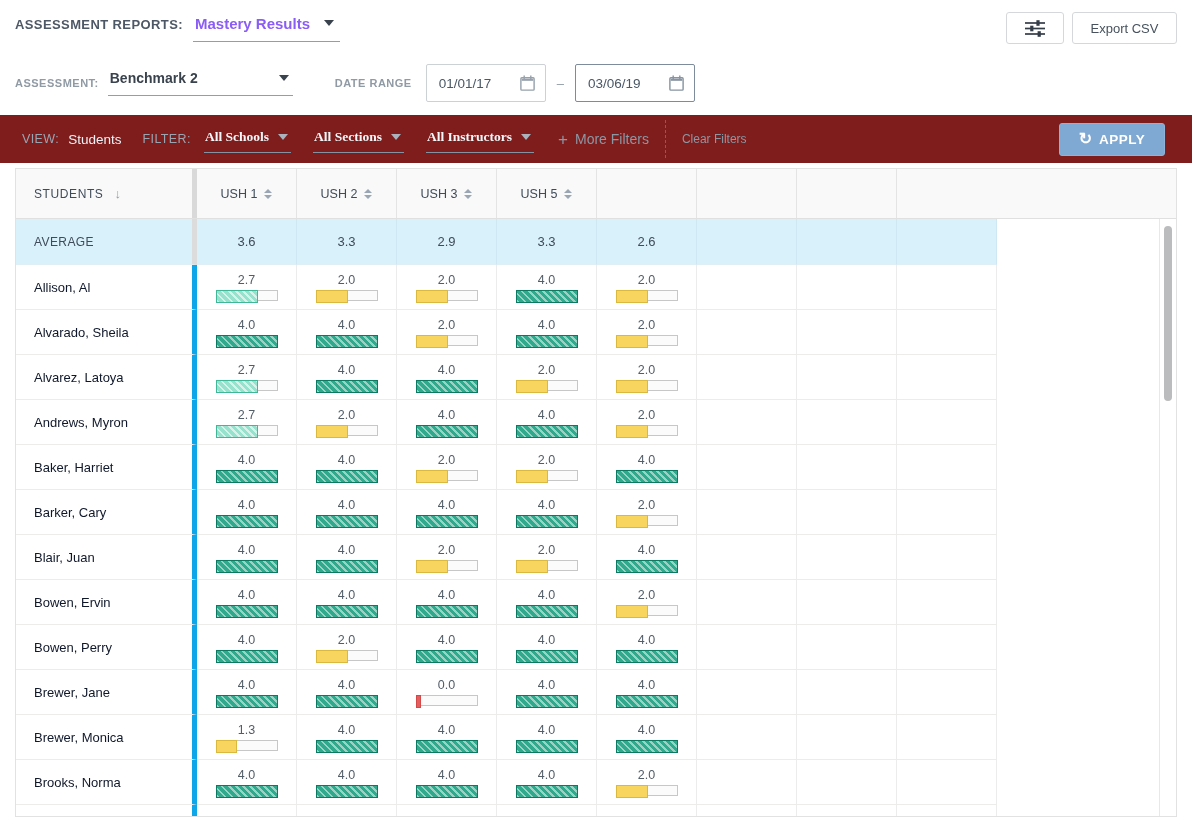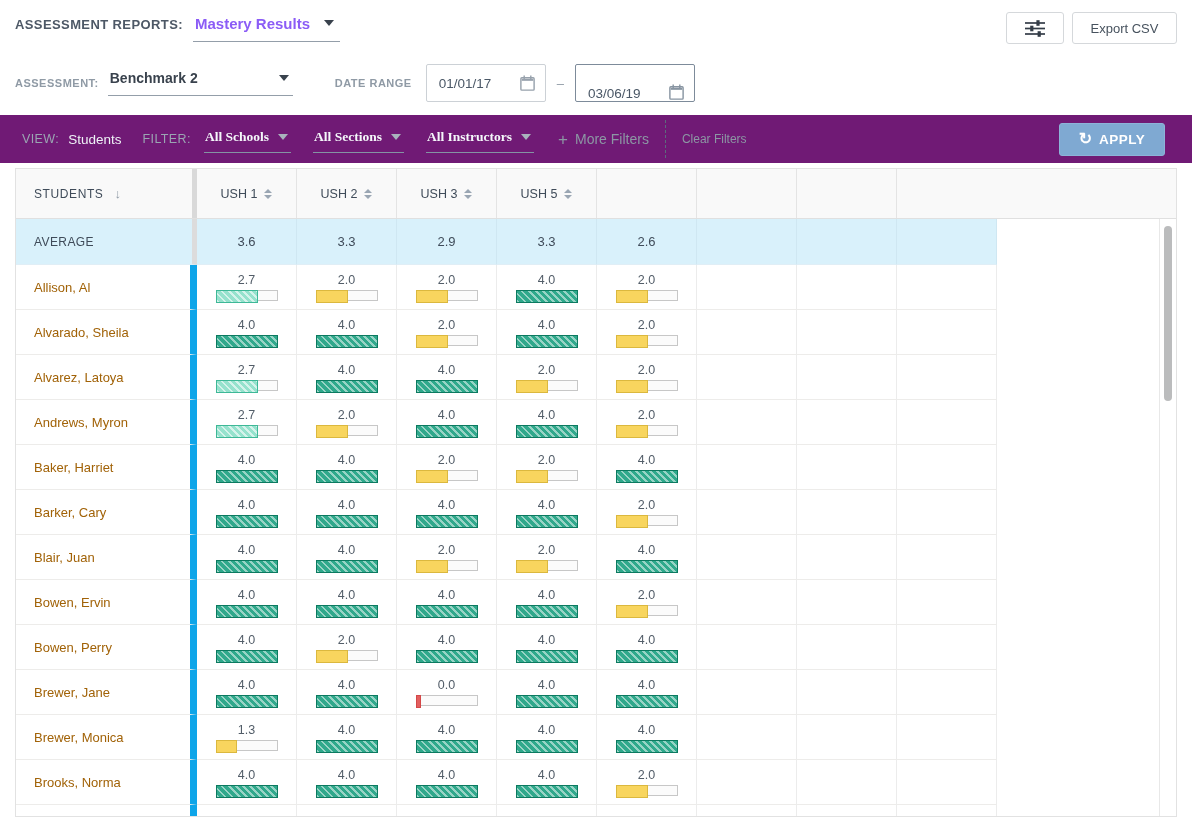--- a/index.html
+++ b/index.html
@@ -25,26 +25,26 @@
 
   
   .controls { margin:14px 15px 0; height:42px; display:flex; align-items:center; }
   .small-label { font-size:11px; letter-spacing:.5px; color:#8f9aa5; font-weight:700; }
   .assess-select { display:inline-flex; align-items:center; justify-content:space-between; width:185px;
                    margin-left:9px; border-bottom:1px solid #949ea9; padding:0 4px 9px 2px; cursor:pointer; }
   .assess-select .as-label { font-size:14px; font-weight:700; color:#39424d; }
   .date-range-label { margin-left:42px; }
   .date-input { width:120px; height:38px; border:1px solid #ccd1d6; border-radius:2px; margin-left:14px;
                 display:flex; align-items:center; justify-content:space-between; padding:0 9px 0 12px; cursor:pointer; }
-  .date-input.focused { border-color:#7d8b9a;align-items:flex-end; }
+  .date-input.focused { border-color:#7d8b9a; }
   .date-input .dt { font-size:13.5px; color:#4a5766; }
   .dash { margin-left:11px; margin-right:-3px; color:#8f9aa5; font-size:13px; }
 
   
-  .filter-bar { margin-top:11px; height:48px; background:#701a75; display:flex; align-items:center;
+  .filter-bar { margin-top:11px; height:48px; background:#7f1d1d; display:flex; align-items:center;
                 padding:0 27px 0 22px; }
   .fb-label { font-size:12.5px; color:#9aa5b2; letter-spacing:.4px; }
   .fb-value { font-size:13.5px; color:#eef2f6; margin-left:9px; }
   .fb-filter-label { margin-left:21px; }
   .fb-dds { display:flex; gap:22px; margin-left:13px; }
   .fb-dd { display:inline-flex; align-items:center; gap:9px; border-bottom:1px solid #8493a3;
            padding:3px 3px 7px 1px; cursor:pointer;font-family:Liberation Serif, serif; }
   .fb-dd-label { font-size:13.5px; font-weight:700; color:#f4f7fa; }
   .more-filters { display:inline-flex; align-items:center; gap:7px; margin-left:24px; color:#8c97a4;
                   font-size:14px; cursor:pointer; }
@@ -69,22 +69,22 @@
   .arrow-down-glyph { color:#8f9aa6; font-size:13px; margin-left:11px; }
   .sort-both { display:inline-flex; flex-direction:column; gap:2px; margin-left:7px; }
   .tri { display:block; width:0; height:0; border-left:4px solid transparent; border-right:4px solid transparent; }
   .tri.up { border-bottom:4px solid #9aa6b3; }
   .tri.down { border-top:4px solid #9aa6b3; }
 
   .tbody { height:599px; overflow:hidden; }
   .tr { display:flex; height:45px; }
   .tr.average { height:46px; }
   .cell { border-bottom:1px solid #edecea; }
-  .cell.name { width:181px; border-right:7px solid #0ea5e9; display:flex; align-items:center;
-               padding-left:18px; font-size:13px; color:#a16207; }
+  .cell.name { width:181px; border-right:5px solid #0ea5e9; display:flex; align-items:center;
+               padding-left:18px; font-size:13px; color:#0f172a; }
   .cell.score { width:100px; border-right:1px solid #ececec; display:flex; flex-direction:column;
                 align-items:center; justify-content:center; }
   .tr.average .cell { background:#d9f1fb; border-right-color:#cfe7f2; border-bottom-color:#e0eef6; }
   .tr.average .cell.name { border-right:5px solid #dcdcdc; font-size:12px; letter-spacing:.4px; color:#3f4b59; }
   .avg-num { font-size:13px; color:#3f4b59; }
   .num { font-size:12.5px; color:#525d68; margin-bottom:3px; }
 
   .bar { position:relative; width:62px; height:11px; background:#fbfbfb; border:1px solid #c7c7c7; }
   .bar-fill { position:absolute; top:-1px; left:-1px; height:13px; border:1px solid transparent; }
   .bar-fill.green { background-color:#30a98c; border-color:#0c7a60;

